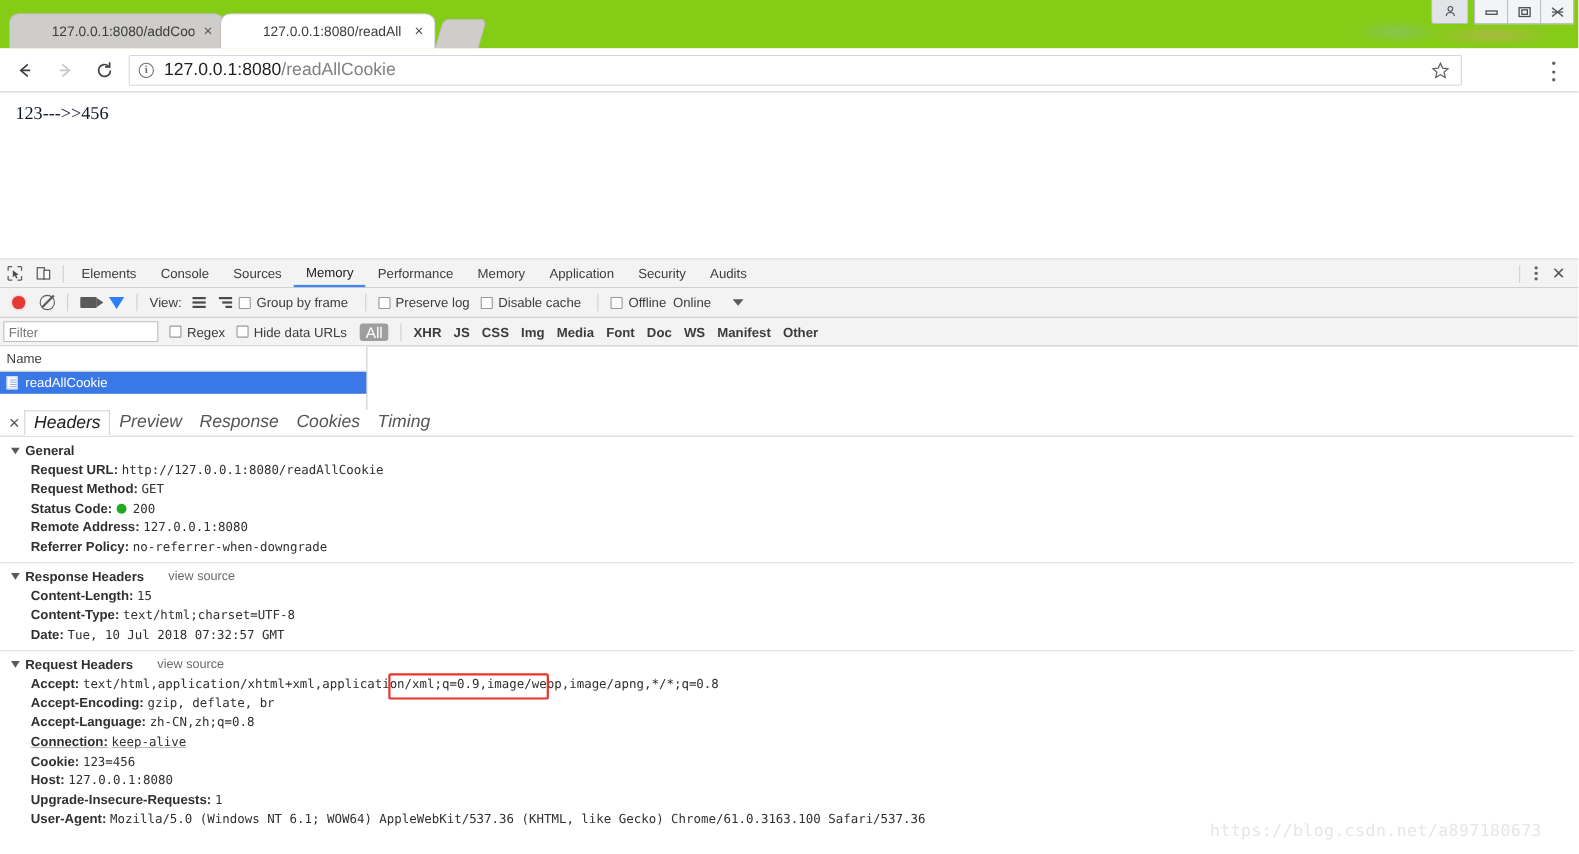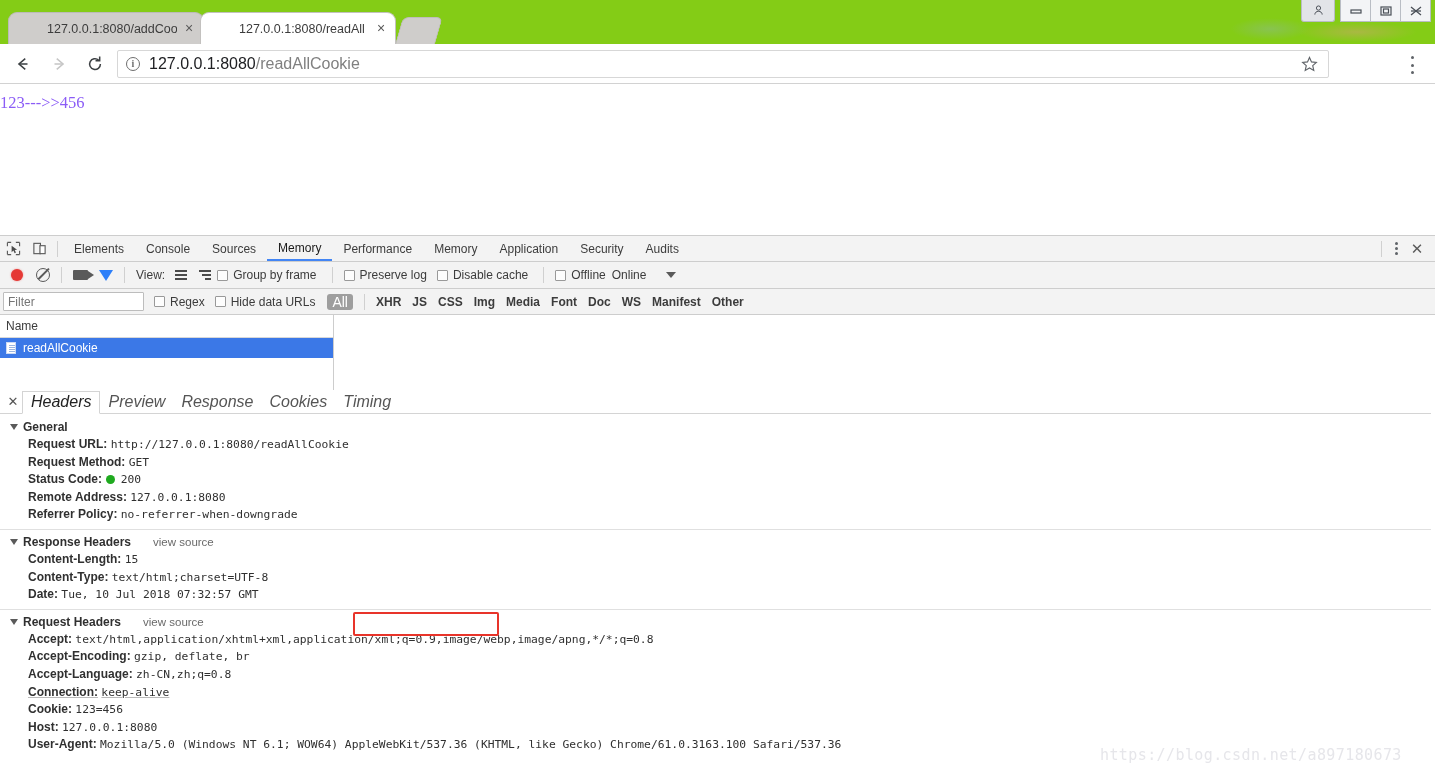--- a/index.html
+++ b/index.html
@@ -97,22 +97,22 @@
     position: absolute; left: 1404px; top: 12px; width: 16px; height: 18px;
     display: flex; flex-direction: column; align-items: center; justify-content: space-between;
   }
   .dot3 { width: 3px; height: 3px; border-radius: 50%; background: #5f6368; }
 
   
   .viewport {
     position: absolute; top: 85px; left: 0; width: 1435px; height: 150px; background: #fff;
   }
   .page-text {
-    position: absolute; left: 0; top: 8px;
-    font-family: "Liberation Serif", serif; font-size: 16.5px; color: #8b5cf6;
+    position: absolute; left: 14px; top: 8px;
+    font-family: "Liberation Serif", serif; font-size: 16.5px; color: #0f172a;
   }
 
   
   .devtools {
     position: absolute; top: 235px; left: 0; width: 1435px; height: 596px;
     background: #fff; border-top: 1px solid #cdcdcd;
   }
   .dt-tabbar {
     position: relative; height: 26px; width: 100%;
     background: #f3f3f3; border-bottom: 1px solid #cdcdcd;
@@ -510,20 +510,24 @@
             </div>
             <div class="kv">
               <span class="k">Cookie:</span>
               <span class="v">123=456</span>
             </div>
             <div class="kv">
               <span class="k">Host:</span>
               <span class="v">127.0.0.1:8080</span>
             </div>
             <div class="kv">
+              <span class="k">Upgrade-Insecure-Requests:</span>
+              <span class="v">1</span>
+            </div>
+            <div class="kv">
               <span class="k">User-Agent:</span>
               <span class="v">Mozilla/5.0 (Windows NT 6.1; WOW64) AppleWebKit/537.36 (KHTML, like Gecko) Chrome/61.0.3163.100 Safari/537.36</span>
             </div>
           </div>
 
         </div>
         <div class="vscroll"></div>
       </div>
     </div>
   </div>

